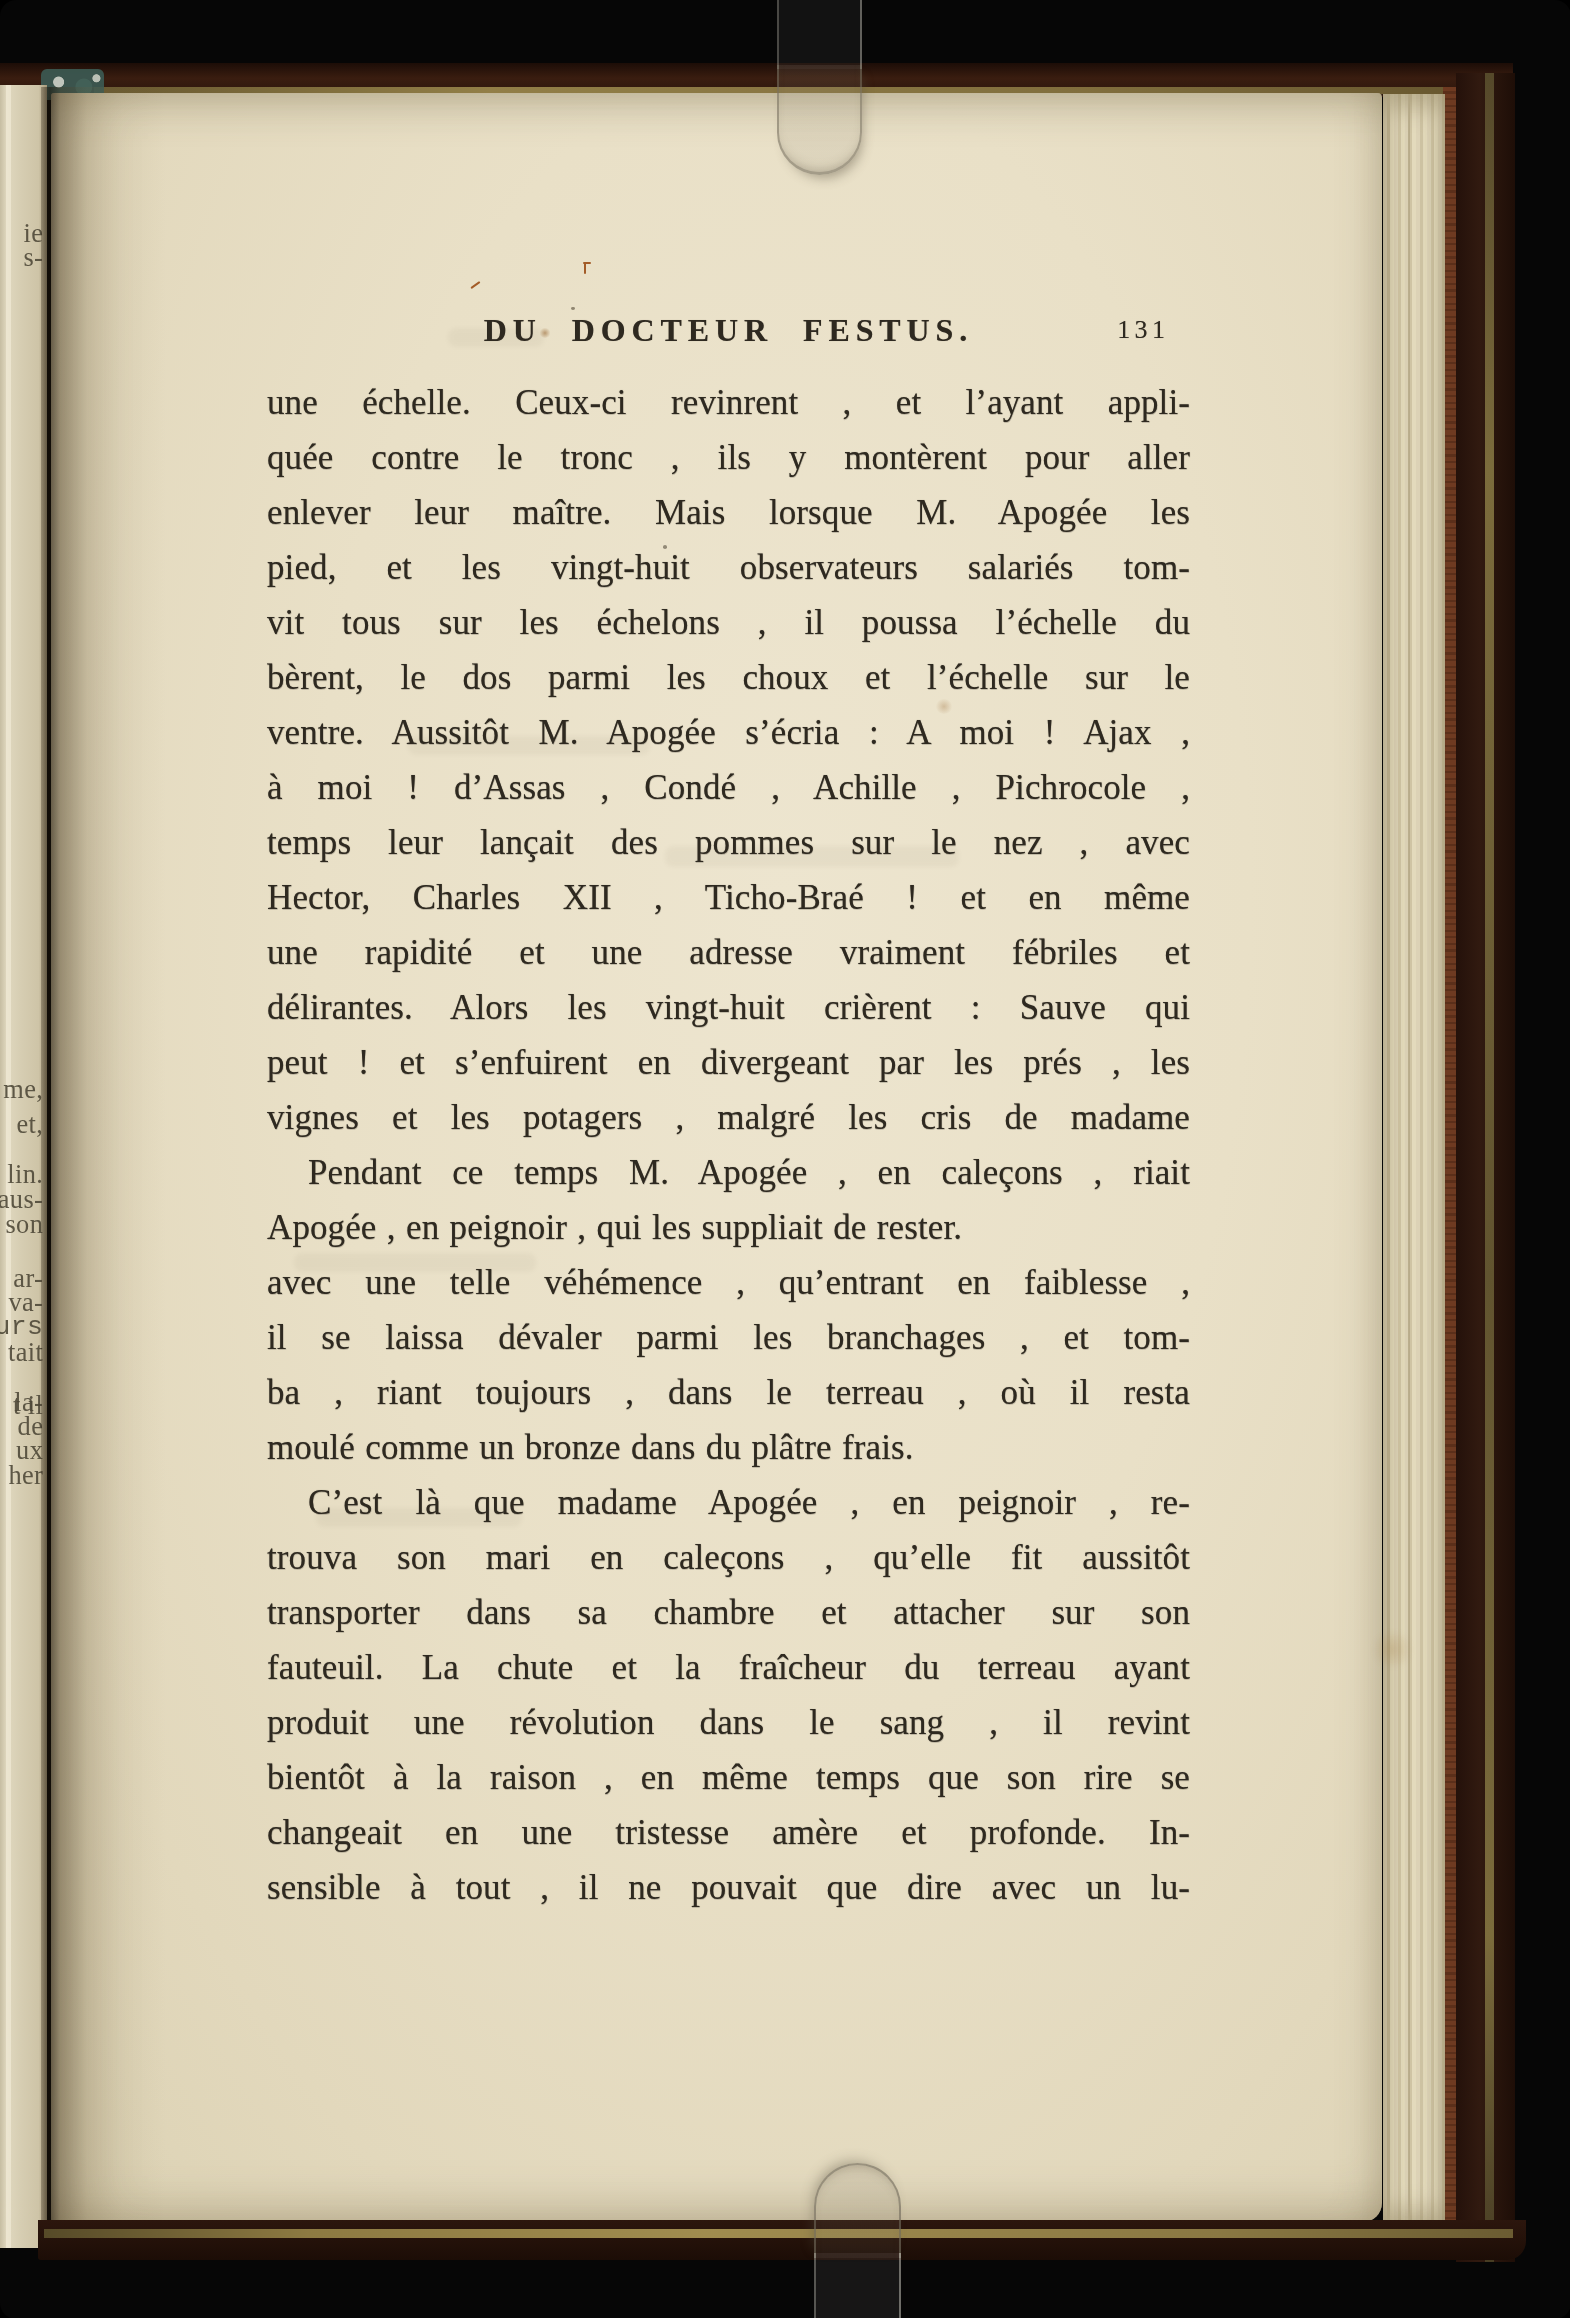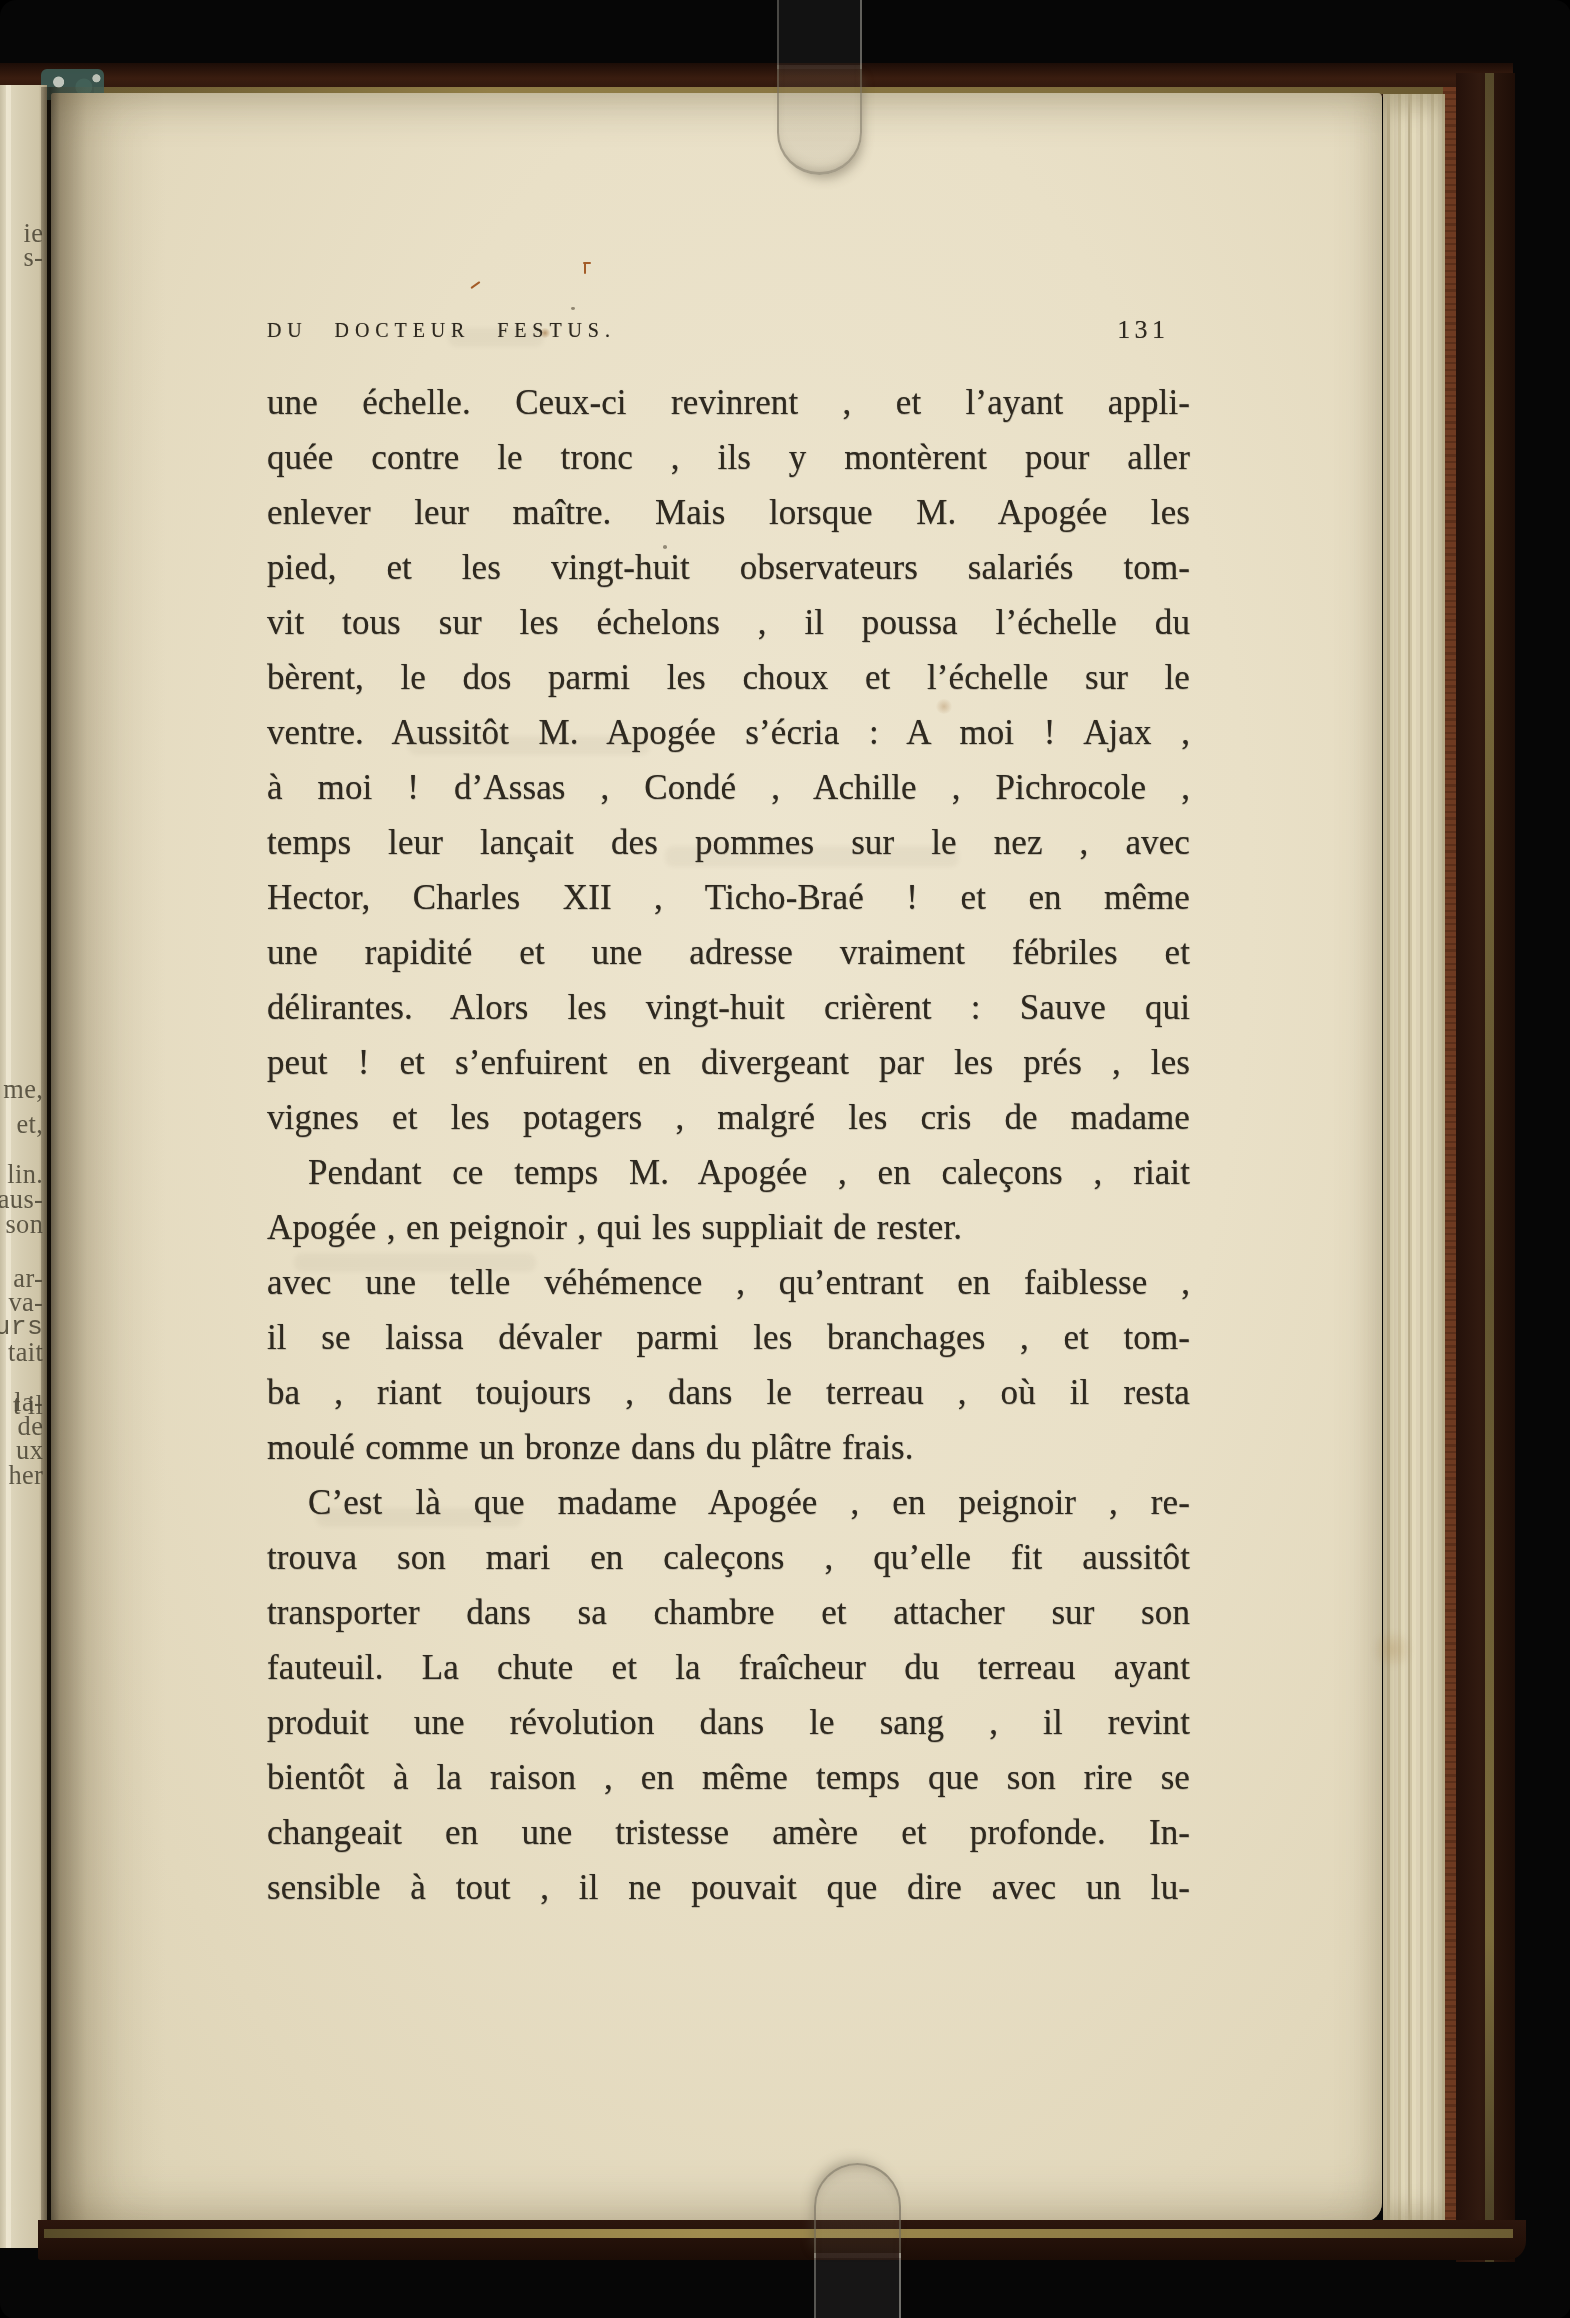--- a/index.html
+++ b/index.html
@@ -54,21 +54,21 @@
     background:linear-gradient(90deg,rgba(40,30,15,.28) 0,rgba(25,18,8,.55) 8.8px,
       rgba(70,58,36,.34) 19px,rgba(110,95,62,.17) 46px,rgba(120,105,70,.07) 81px,transparent 100%);}
   .pages-stack{position:absolute;left:1383px;top:94px;width:62px;height:2129px;
     background:repeating-linear-gradient(90deg,#dcd2b6 0 4.4px,#cfc4a4 4.4px 6.6px,#e3dabc 6.6px 11px);
     box-shadow:inset 0 14.7px 22px rgba(120,105,70,.35),inset 0 -14.7px 22px rgba(120,105,70,.35);}
   .pages-stack .groove{position:absolute;top:0;width:2.2px;height:100%;background:#b2a583;opacity:.8;}
 
   
   .text-block{position:absolute;left:267px;top:312px;width:923px;color:var(--ink);}
   .header-row{position:relative;height:37px;}
-  .header-title{display:block;text-align:left;font-size:20px;font-weight:400;
+  .header-title{display:block;text-align:center;font-size:32px;font-weight:700;
     letter-spacing:5.9px;word-spacing:16px;line-height:37px;
     text-shadow:0 0 0.7px rgba(46,41,32,.45);}
   .page-number{position:absolute;right:20.6px;top:-1.5px;font-size:26px;line-height:37px;
     letter-spacing:4.4px;text-shadow:0 0 0.7px rgba(46,41,32,.45);}
   .body-lines{margin-top:26.4px;}
   .bline{font-size:35px;line-height:55px;height:55px;letter-spacing:0.1px;word-spacing:1.5px;
     text-align:justify;text-align-last:justify;white-space:nowrap0;
     text-shadow:0 0 0.8px rgba(46,41,31,.5),0.4px 0.5px 0 rgba(46,41,31,.18);}
   .bline.end{text-align-last:left;}
   .bline.indent{text-indent:41px;}

